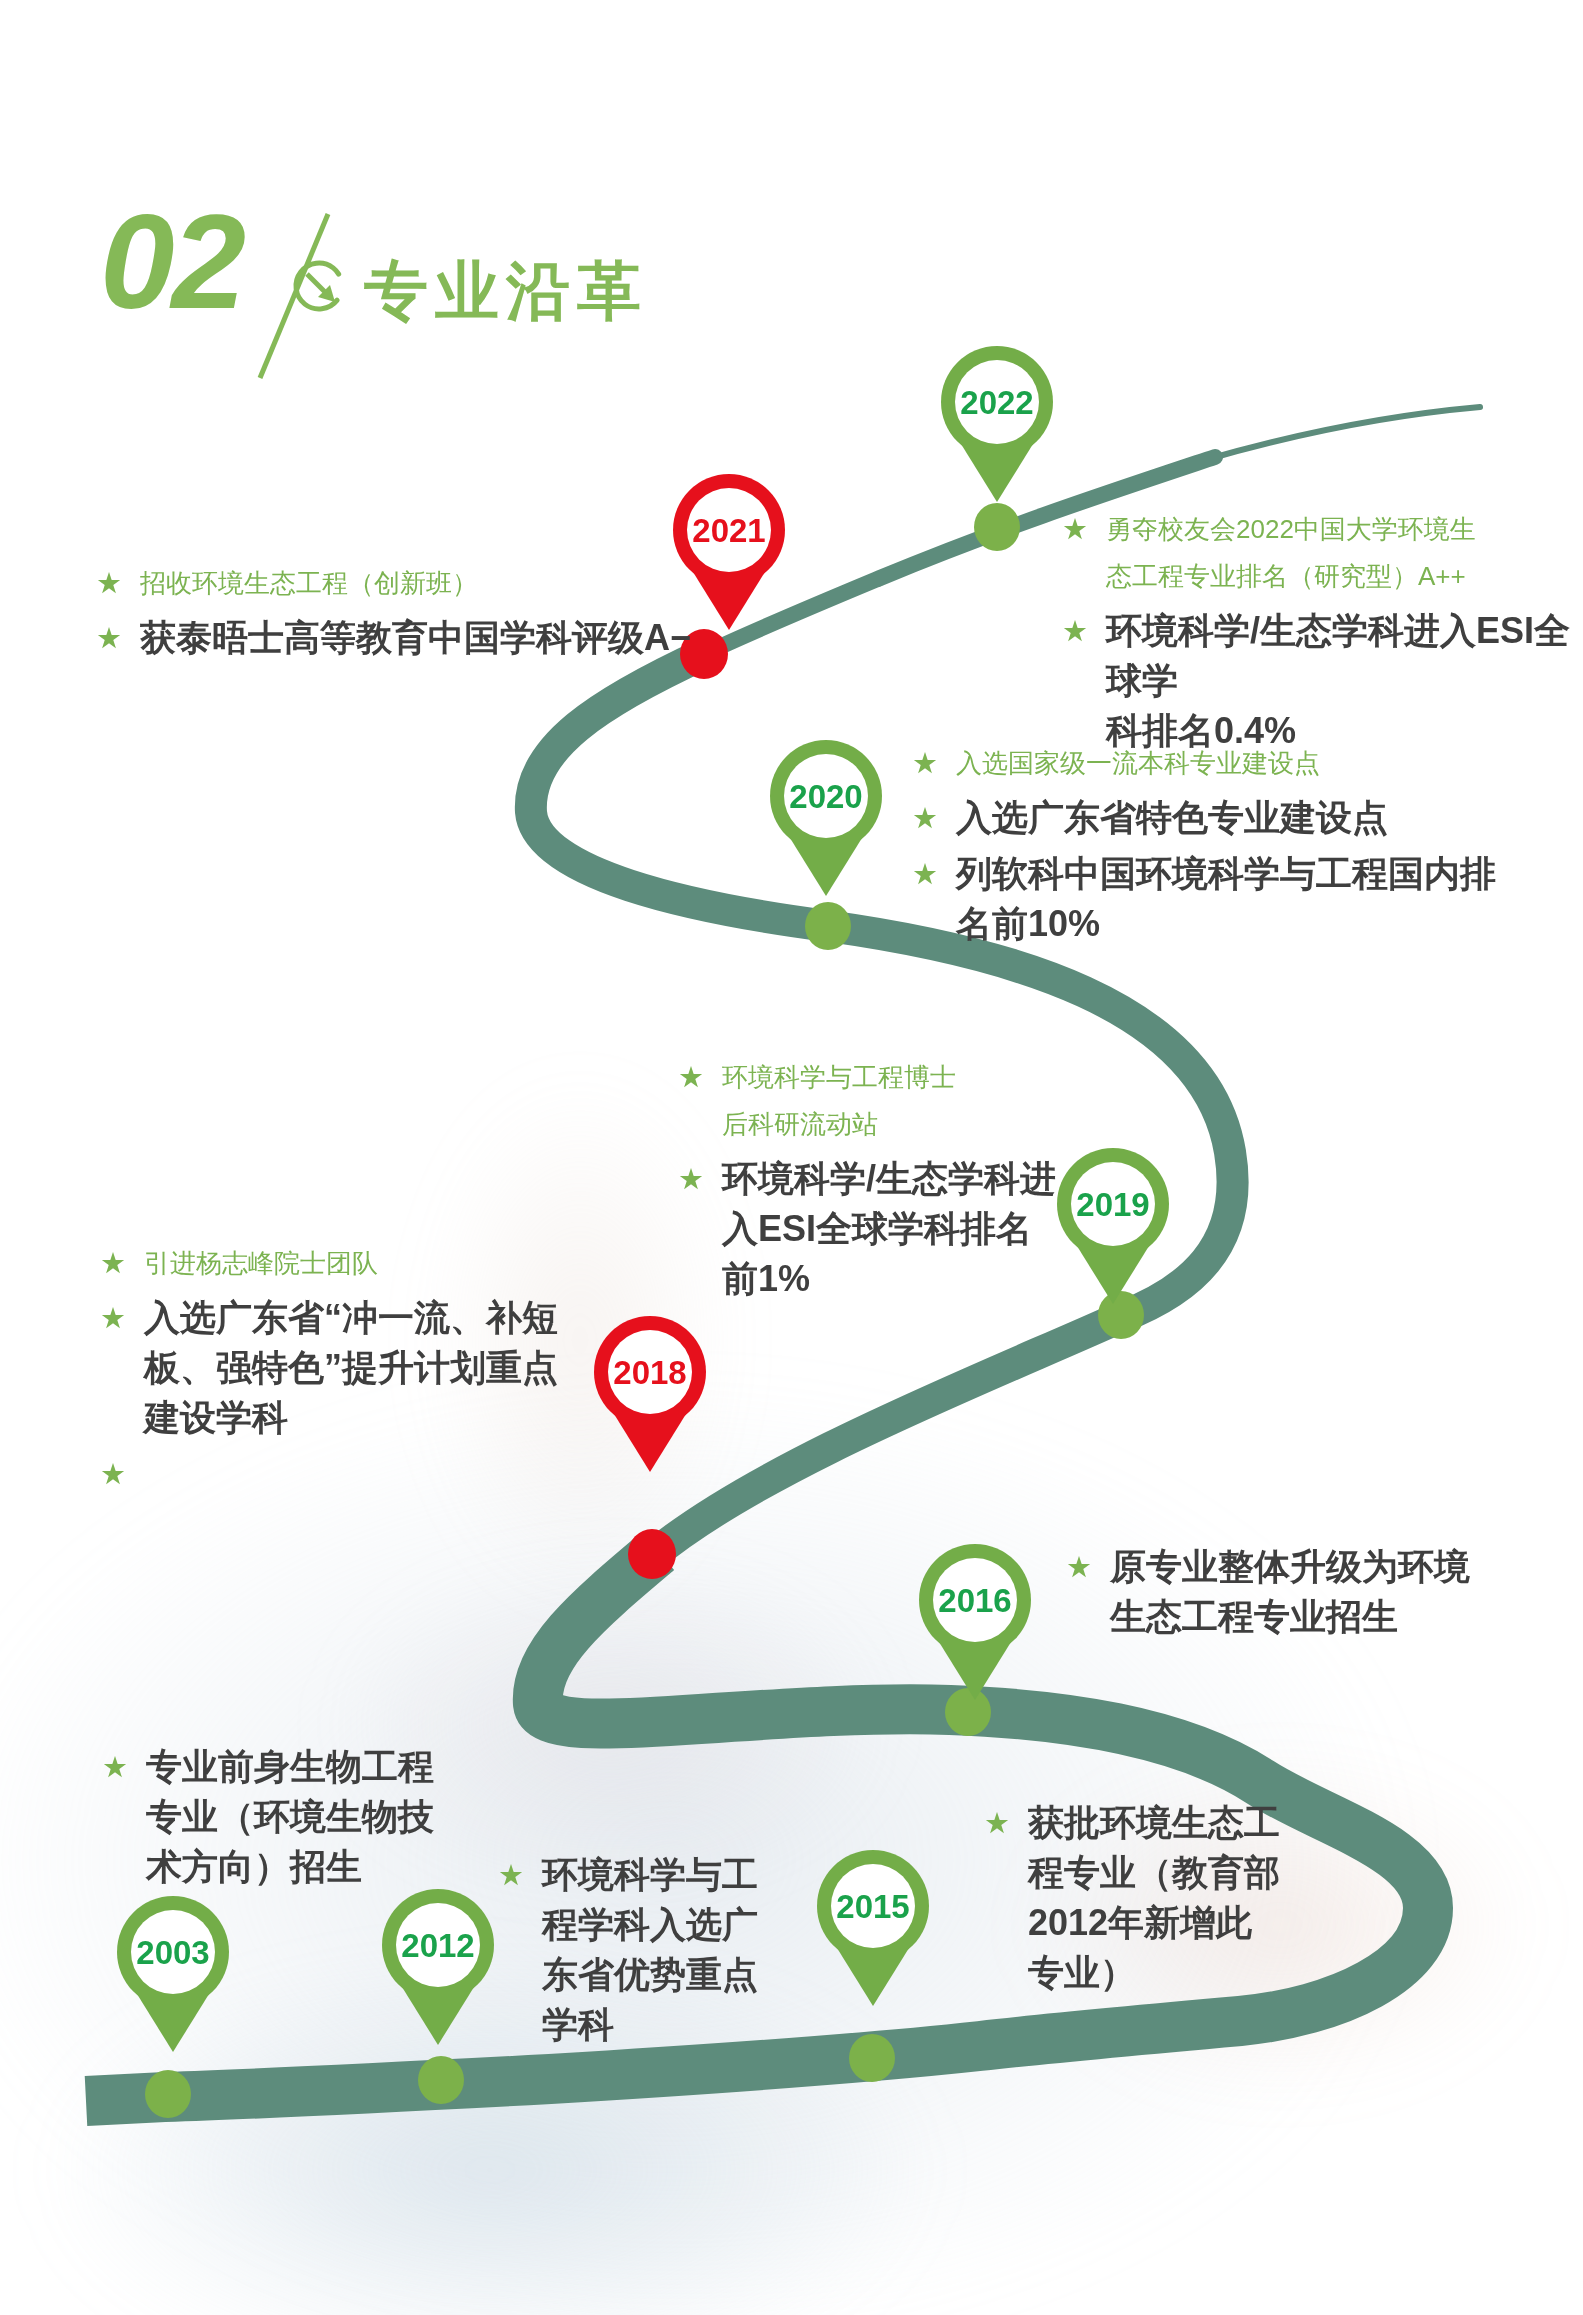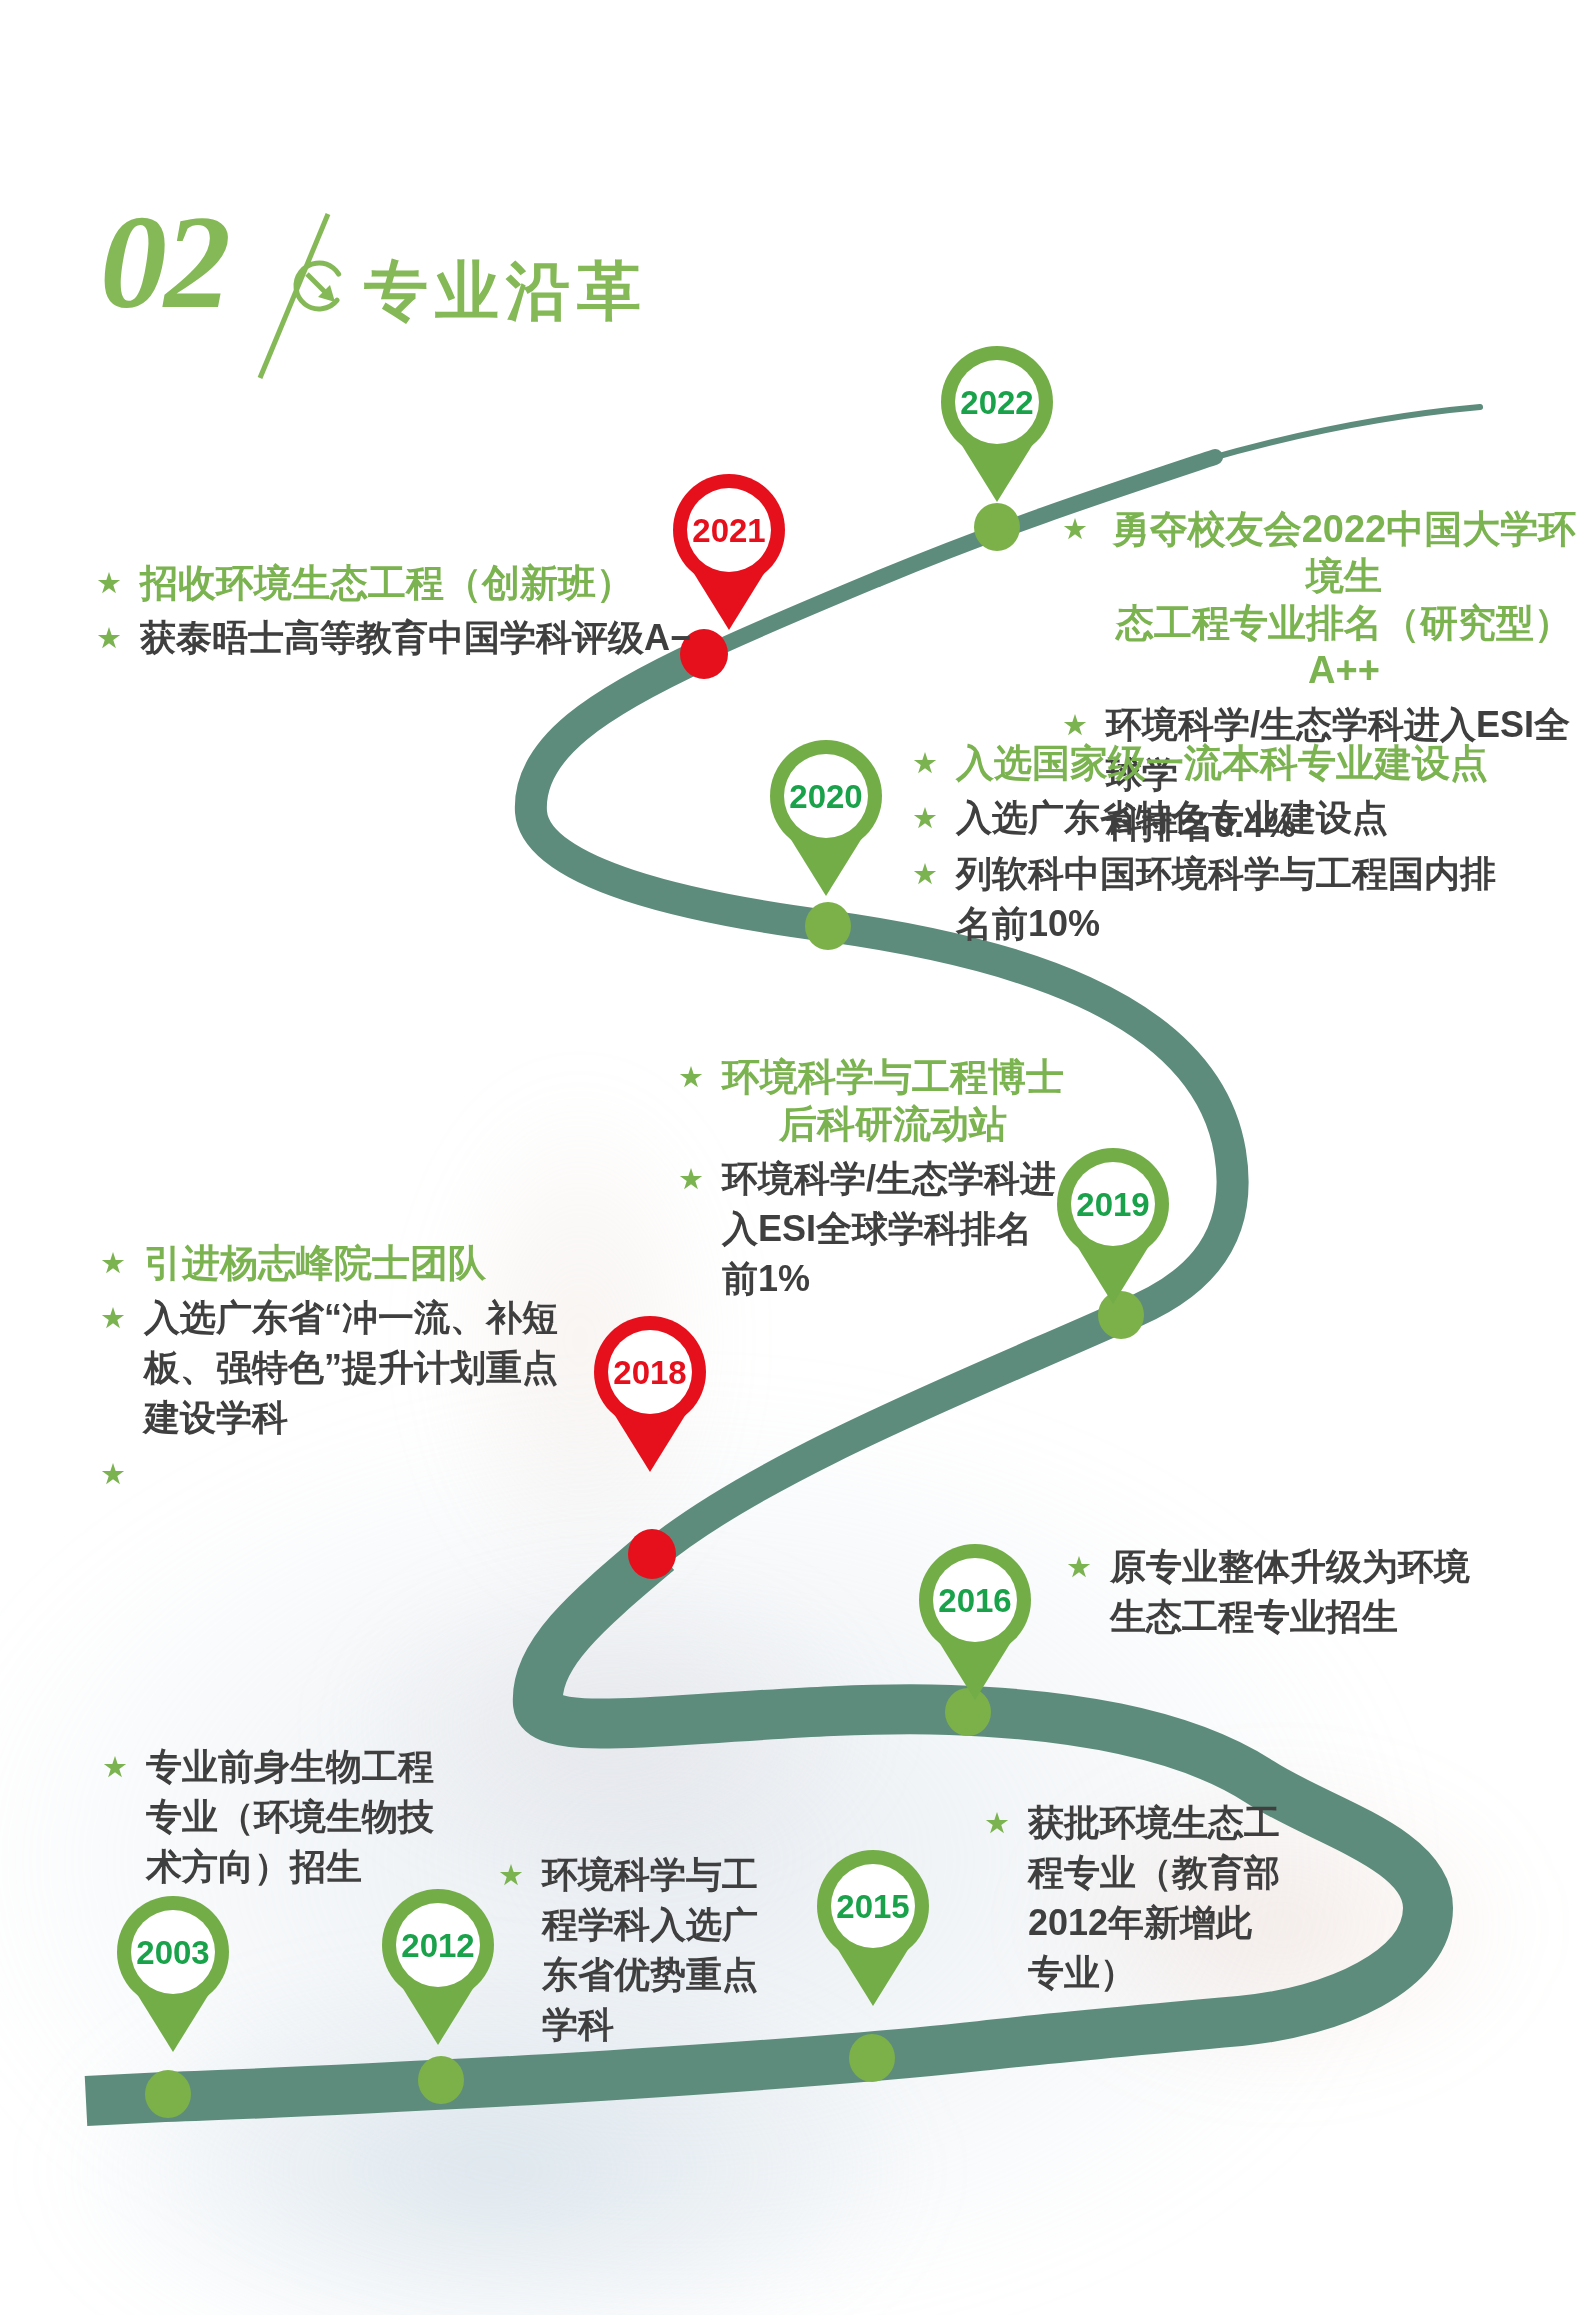--- a/index.html
+++ b/index.html
@@ -13,21 +13,21 @@
   .bg1{left:-80px;top:1380px;width:1500px;height:960px;background:radial-gradient(ellipse at center,rgba(201,213,224,0.42),rgba(201,213,224,0) 70%);}
   .bg2{left:40px;top:1960px;width:900px;height:420px;background:radial-gradient(ellipse at center,rgba(176,198,214,0.38),rgba(176,198,214,0) 70%);}
   .bg3{left:1020px;top:1760px;width:520px;height:330px;background:radial-gradient(ellipse at center,rgba(216,176,158,0.22),rgba(216,176,158,0) 70%);}
   .bg4{left:430px;top:1080px;width:300px;height:520px;background:radial-gradient(ellipse at center,rgba(222,206,196,0.25),rgba(222,206,196,0) 70%);}
   .bg5{left:330px;top:1560px;width:560px;height:330px;background:radial-gradient(ellipse at center,rgba(210,206,214,0.30),rgba(210,206,214,0) 70%);}
 
   
   .sec-num{
     position:absolute;left:100px;top:192px;z-index:3;
     font-size:134px;line-height:1.05;font-weight:800;font-style:italic;
-    color:#85B957;letter-spacing:-3px;font-family:Liberation Serif, serif;
+    color:#85B957;letter-spacing:-3px;
   }
   .title-slash{position:absolute;left:250px;top:206px;z-index:3;}
   .title-icon{position:absolute;left:291px;top:258px;z-index:3;}
   .sec-title{
     position:absolute;left:364px;top:248px;z-index:3;
     font-size:64px;font-weight:800;color:#85B957;letter-spacing:7px;
   }
 
   
   svg.curve{position:absolute;left:0;top:0;z-index:1;}
@@ -42,21 +42,21 @@
   .pin .inner{fill:#ffffff;}
   .pin text{font-family:"Liberation Sans",sans-serif;font-size:33px;font-weight:700;}
   .pin.green text{fill:#1AA24B;}
   .pin.red text{fill:#E6101C;}
 
   
   .block{position:absolute;z-index:3;width:620px;}
   .bullet{display:flex;align-items:flex-start;margin-bottom:6px;}
   .star{color:#7CB351;font-size:29px;line-height:50px;width:32px;flex:0 0 32px;margin-right:12px;}
   .txt{white-space:pre-line;color:#3F3F3F;font-size:36px;line-height:50px;font-weight:700;}
-  .bullet.emph .txt{color:#7CB351;font-weight:700;font-size:38px;line-height:47px;text-align:center;}
+  .bullet.emph .txt{color:#7CB351;font-weight:400;font-size:26px;line-height:47px;}
   .bullet.emph .star{line-height:47px;}
 </style>
 </head>
 <body>
 
 <div class="bg bg1"></div>
 <div class="bg bg4"></div>
 <div class="bg bg5"></div>
 <div class="bg bg3"></div>
 <div class="bg bg2"></div>

